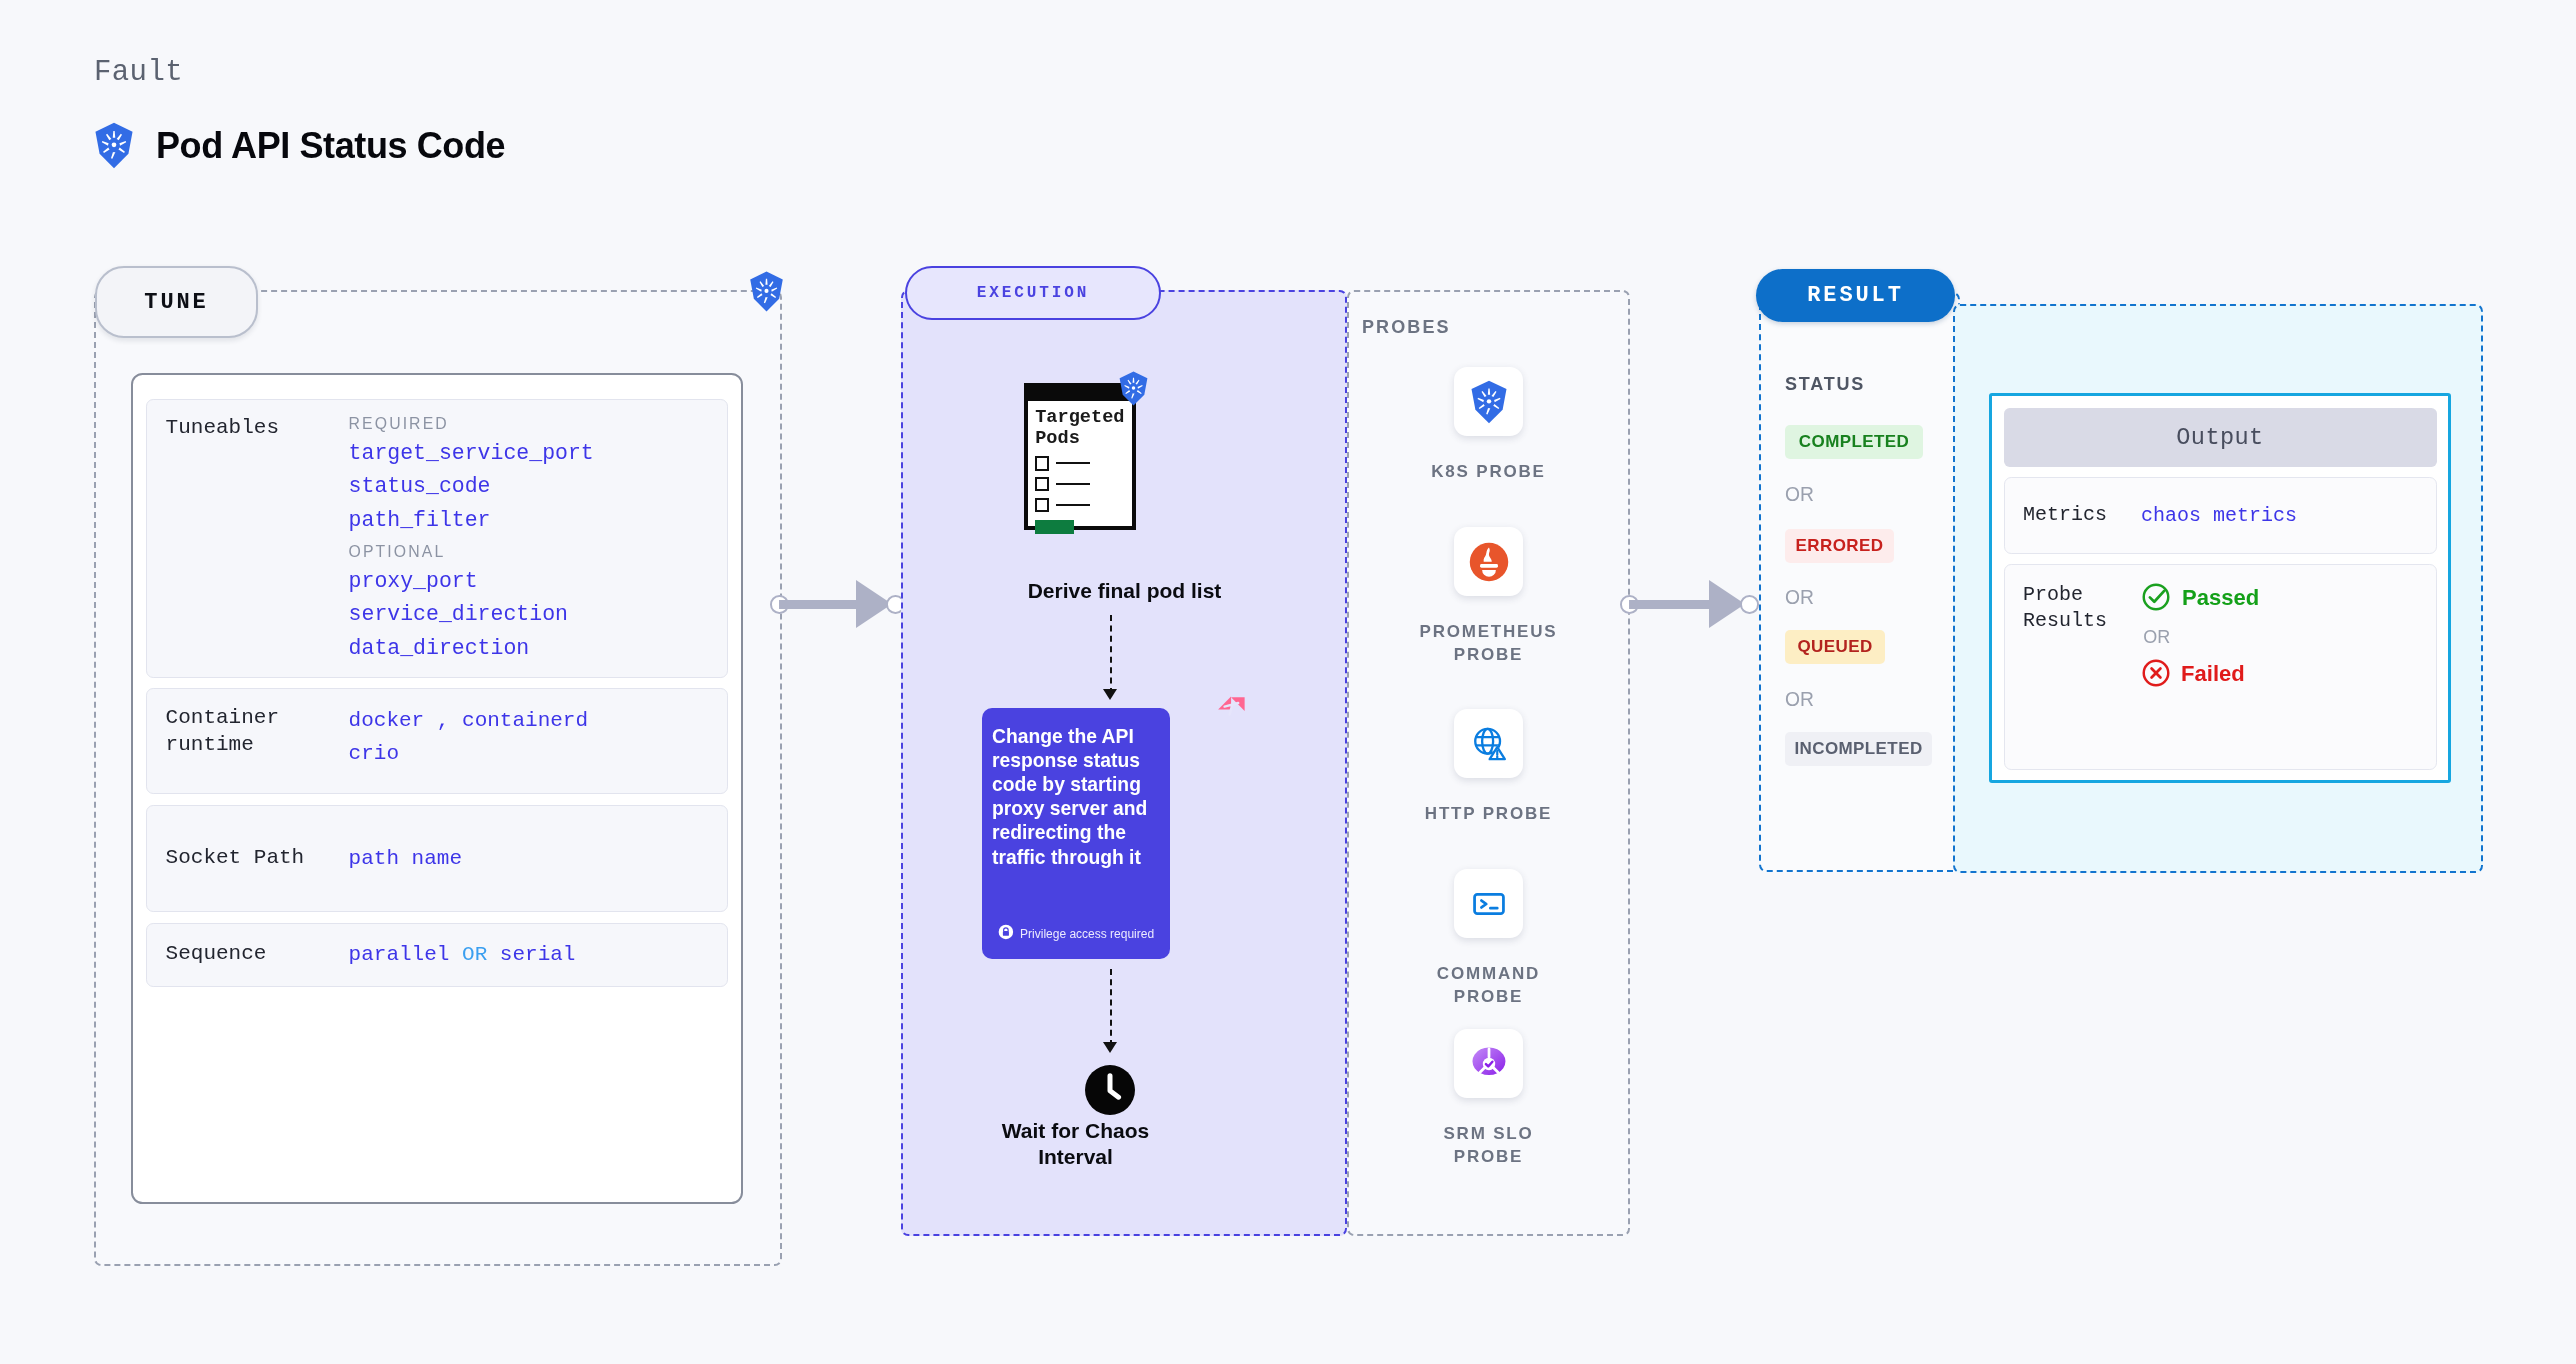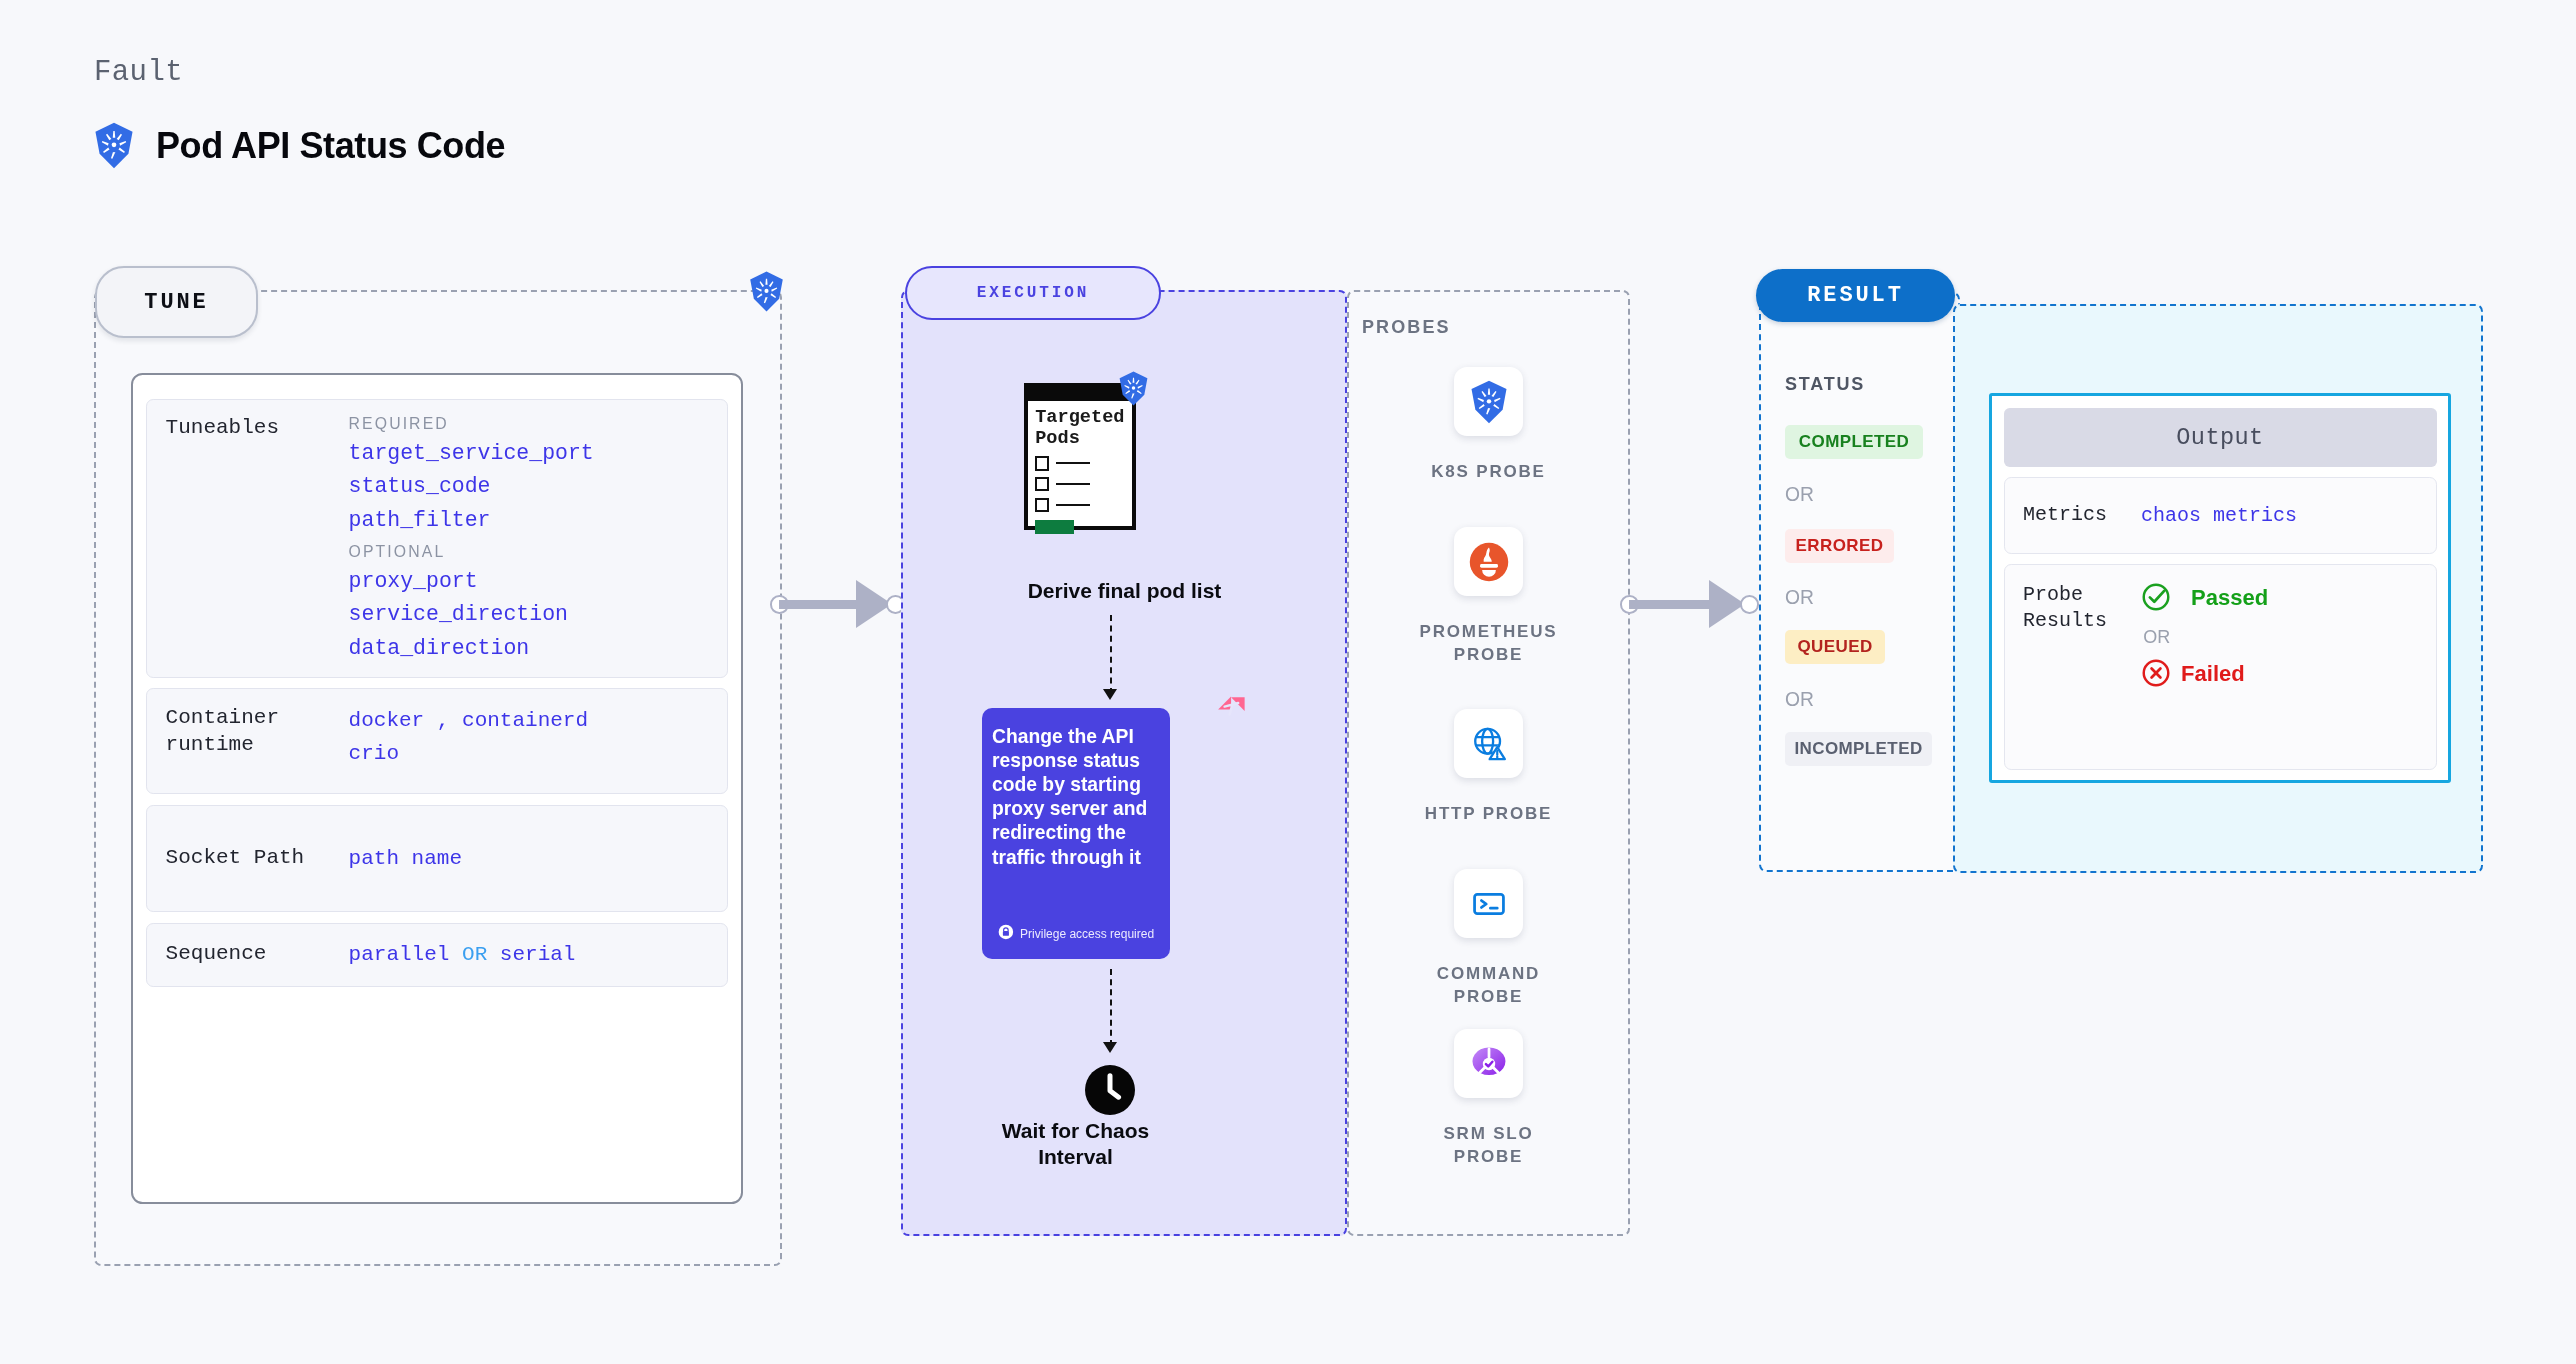--- a/index.html
+++ b/index.html
@@ -457,21 +457,21 @@
   <div id="output-header">Output</div>
 
   <div class="out-block" style="height:77px; align-items:center">
     <div class="out-key">Metrics</div>
     <div class="ui-val vblue" style="font-size:20px">chaos metrics</div>
   </div>
 
   <div class="out-block" style="height:206px">
     <div class="out-key">Probe Results</div>
     <div>
-      <div style="display:flex;align-items:center;gap:20px">
+      <div style="display:flex;align-items:center;gap:11px">
         <span>
           <svg width="30" height="30" viewBox="0 0 44 44">
             <circle cx="22" cy="22" r="18" fill="none" stroke="#1aa01f" stroke-width="3.6"></circle>
             <path d="M13 22.5l6.5 6.5L34 13" stroke="#1aa01f" stroke-width="4" fill="none" stroke-linecap="round" stroke-linejoin="round"></path>
           </svg>
         </span>
         <span style="font-size:22px;font-weight:700;color:#14a019">Passed</span>
       </div>
       <div style="font-size:18px;color:#9aa0ae;margin:13px 0 10px 2.1px">OR</div>
       <div style="display:flex;align-items:center;gap:10px">

